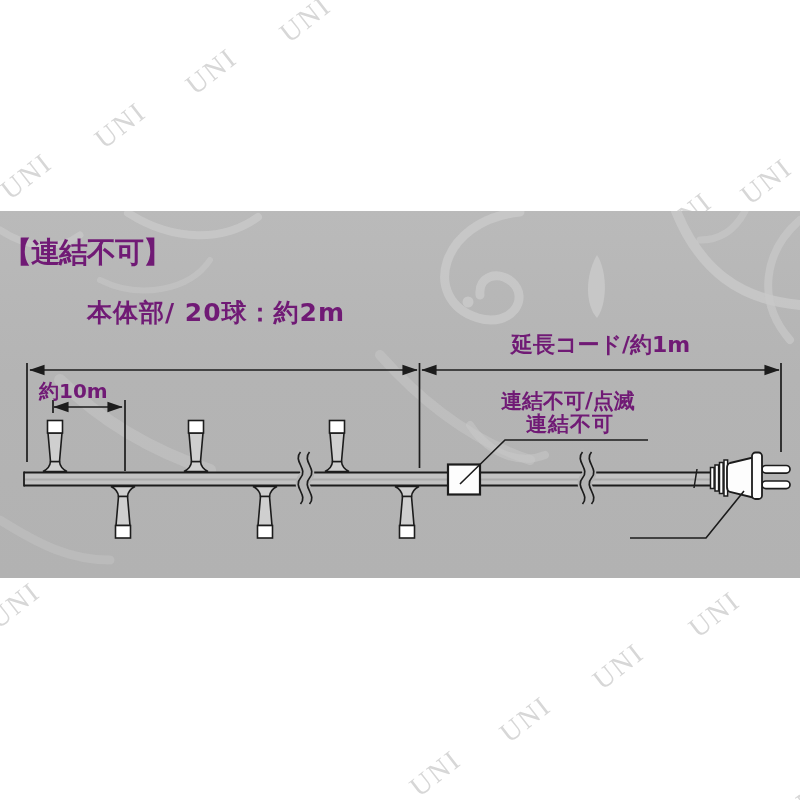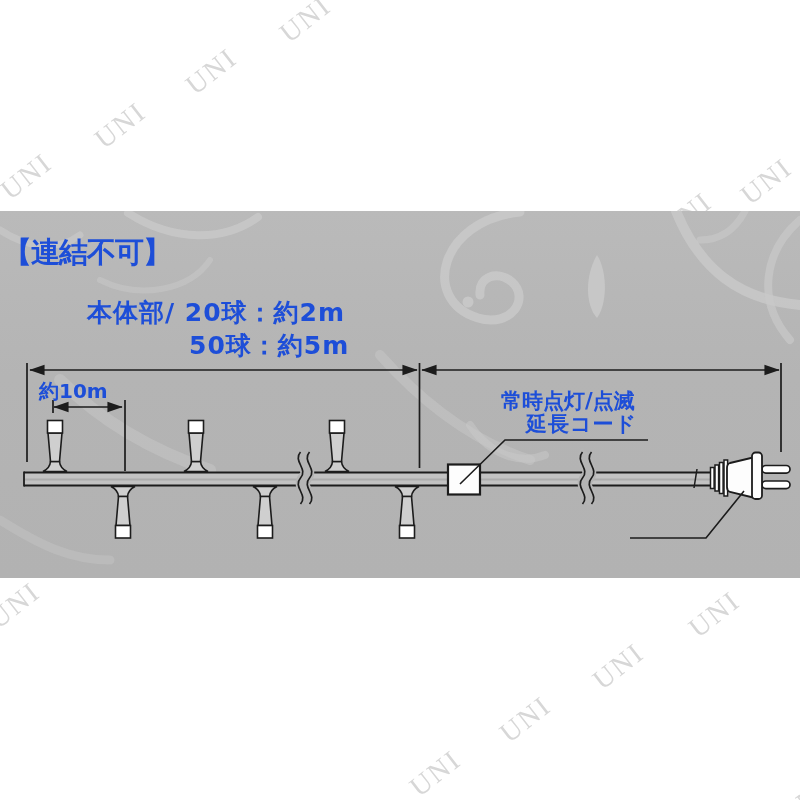--- a/index.html
+++ b/index.html
@@ -16,21 +16,21 @@
   }
   
   .panel{
     position:absolute;left:0;top:211px;width:800px;height:367px;z-index:2;
     background:linear-gradient(180deg,#bababa 0%,#b4b4b4 45%,#b2b2b2 100%);
     overflow:hidden;
   }
   .swirls{position:absolute;left:0;top:0;}
   .lineart{position:absolute;left:0;top:0;z-index:3;pointer-events:none;}
   .lbl{
-    position:absolute;z-index:4;color:#1d4ed8;font-weight:700;white-space:nowrap;
+    position:absolute;z-index:4;color:#701a75;font-weight:700;white-space:nowrap;
     font-family:"DejaVu Sans","Liberation Sans",sans-serif;
   }
   .lbl-heading{left:3px;top:233px;font-size:29px;letter-spacing:-1px;}
   .lbl-body1{left:87px;top:296px;font-size:25px;letter-spacing:1px;}
   .lbl-body2{left:189px;top:329px;font-size:25px;letter-spacing:1px;}
   .lbl-ext{left:511px;top:330px;font-size:22px;}
   .lbl-spacing{left:39px;top:378px;font-size:20px;}
   .lbl-switch1{left:501px;top:387px;font-size:21px;}
   .lbl-switch2{left:526px;top:410px;font-size:21px;letter-spacing:1px;}
   .lbl-plug{left:631px;top:505px;font-size:25px;letter-spacing:2px;}
@@ -140,18 +140,18 @@
       <rect x="762" y="465.5" width="28" height="7.6" rx="3.8" fill="#ffffff" stroke-width="1.7"></rect>
       <rect x="762" y="481" width="28" height="7.6" rx="3.8" fill="#ffffff" stroke-width="1.7"></rect>
       <path d="M730,463 L753,457.5 L753,497.5 L730,492 Q727,491 727,487 L727,468 Q727,464 730,463 Z" fill="#fdfdfd" stroke-width="1.8"></path>
       <rect x="752" y="452.5" width="10" height="46.5" rx="3.5" fill="#fdfdfd" stroke-width="1.8"></rect>
       <polyline points="744,491 706,538 630,538" fill="none" stroke-width="1.6"></polyline>
     </g>
   </svg>
 
   <div class="lbl lbl-heading">【連結不可】</div>
   <div class="lbl lbl-body1">本体部/ 20球：約2m</div>
-  <div class="lbl lbl-body2">50球：約5m</div>
+  <div class="lbl lbl-ext">延長コード/約1m</div>
   <div class="lbl lbl-spacing">約10m</div>
-  <div class="lbl lbl-switch1">常時点灯/点滅</div>
-  <div class="lbl lbl-switch2">延長コード</div>
+  <div class="lbl lbl-switch1">連結不可/点滅</div>
+  <div class="lbl lbl-switch2">連結不可</div>
 
 </div>
 
 </body></html>

